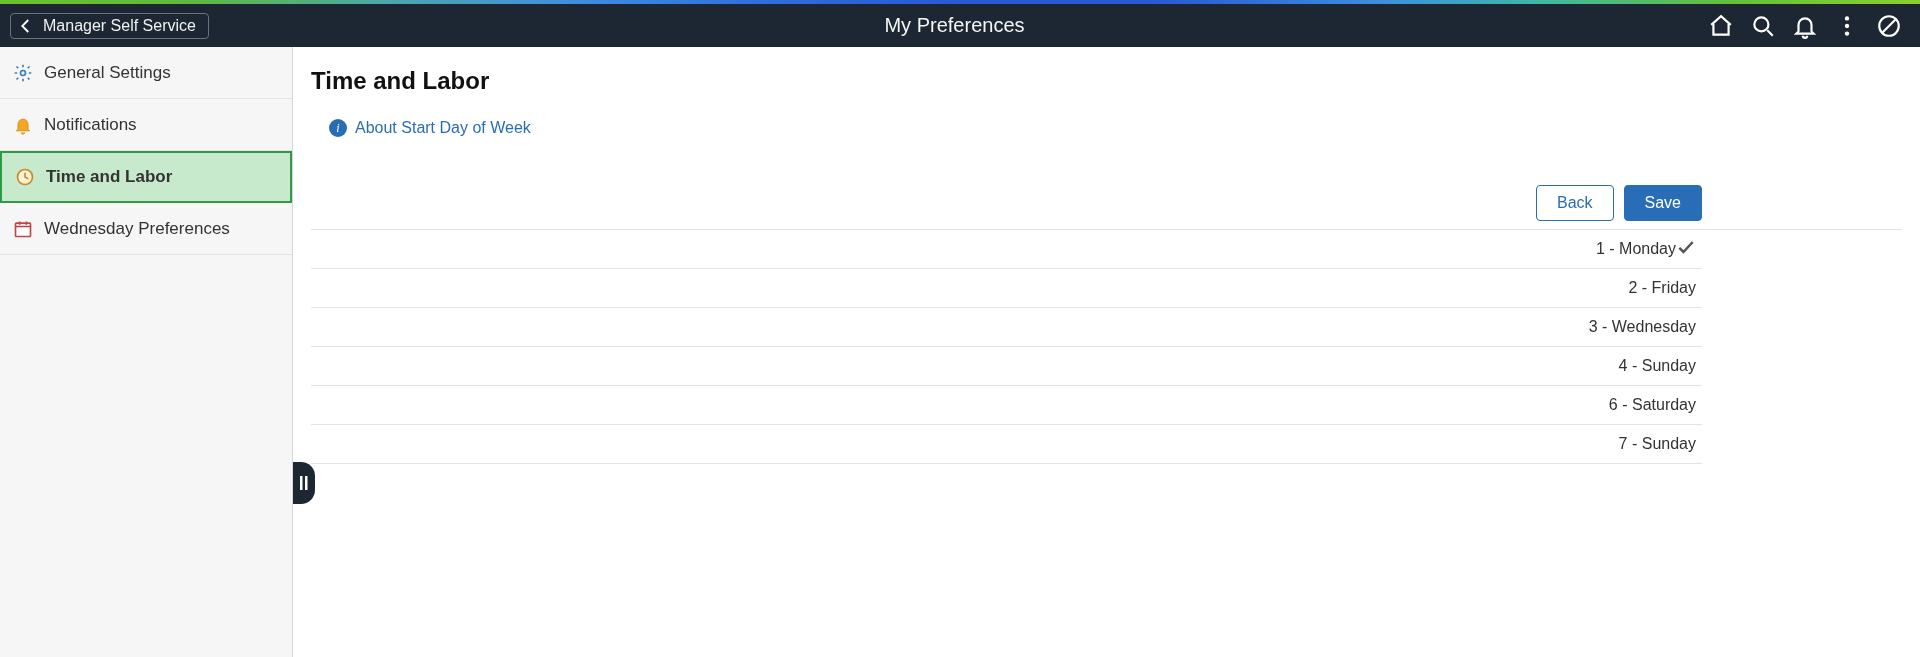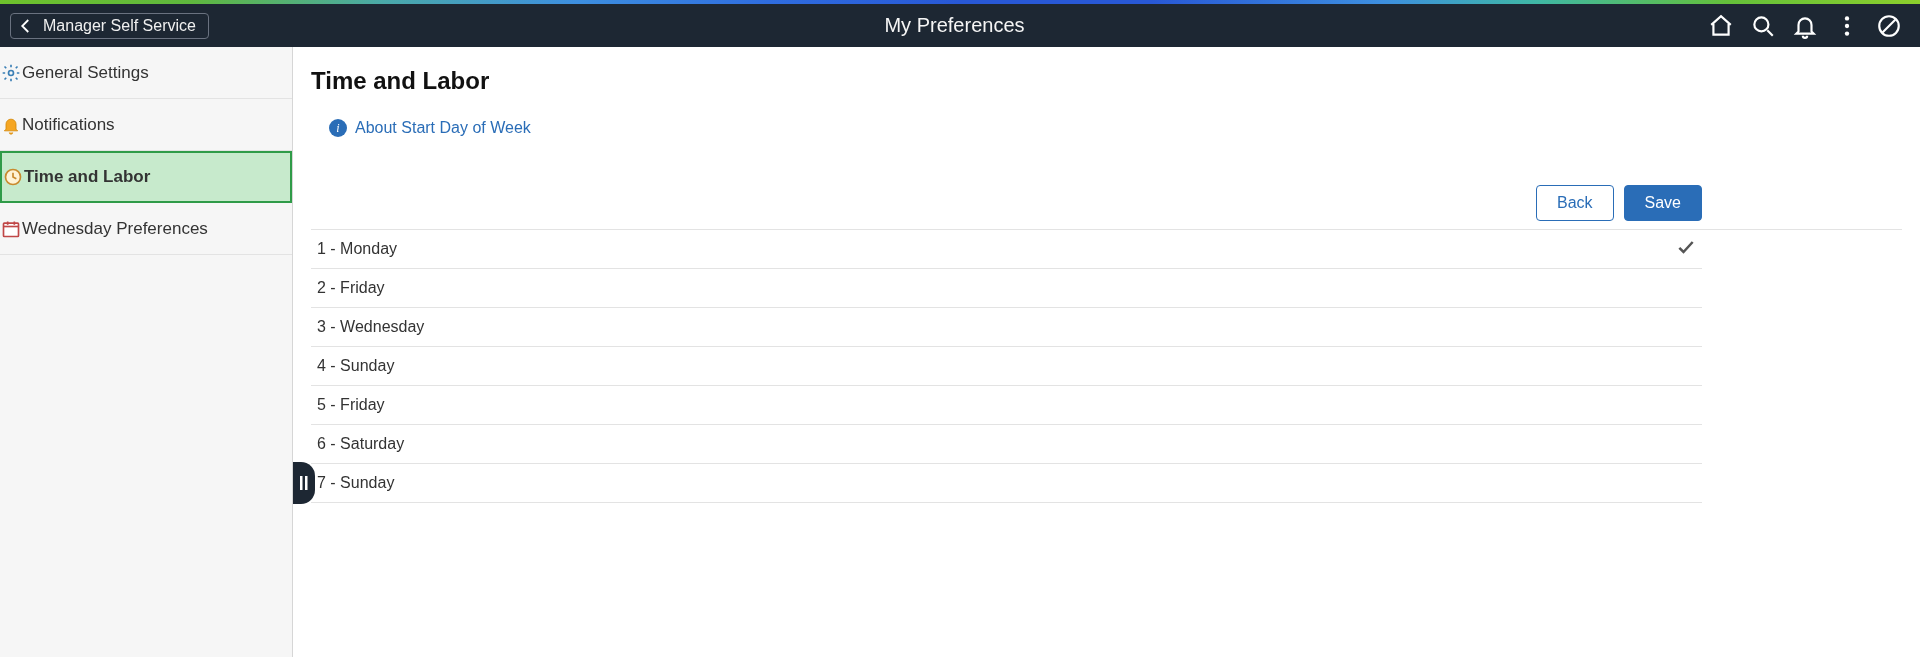--- a/index.html
+++ b/index.html
@@ -64,21 +64,22 @@
 
   
   .sidebar {
     width: 293px;
     background: #f6f6f6;
     border-right: 1px solid #d6d6d6;
   }
   .side-item {
     display: flex;
     align-items: center;
-    padding: 0 0;
+    gap: 10px;
+    padding: 0 12px;
     height: 52px;
     border-bottom: 1px solid #e3e3e3;
     cursor: pointer;
     font-size: 17px;
     color: #333;
     background: #f6f6f6;
   }
   .side-item.active {
     background: #c7eacc;
     border: 2px solid #2f9b48;
@@ -157,21 +158,21 @@
     color: #fff;
   }
 
   .day-list {
     margin-left: 0;
     margin-right: 200px;
   }
   .day-row {
     display: flex;
     align-items: center;
-    justify-content: space-between;
+    justify-content: flex-end;
     border-bottom: 1px solid #e3e3e3;
     height: 39px;
     padding: 0 6px;
     font-size: 16px;
     cursor: pointer;
   }
   .day-row .check {
     color: #555;
   }
 </style>
@@ -298,23 +299,20 @@
       <div class="day-row">
         <span>2 - Friday</span>
       </div>
       <div class="day-row">
         <span>3 - Wednesday</span>
       </div>
       <div class="day-row">
         <span>4 - Sunday</span>
       </div>
       <div class="day-row">
-        <span>5 - Friday</span>
-      </div>
-      <div class="day-row">
         <span>6 - Saturday</span>
       </div>
       <div class="day-row">
         <span>7 - Sunday</span>
       </div>
     </div>
   </div>
 </div>
 
 <div class="collapse-handle">

